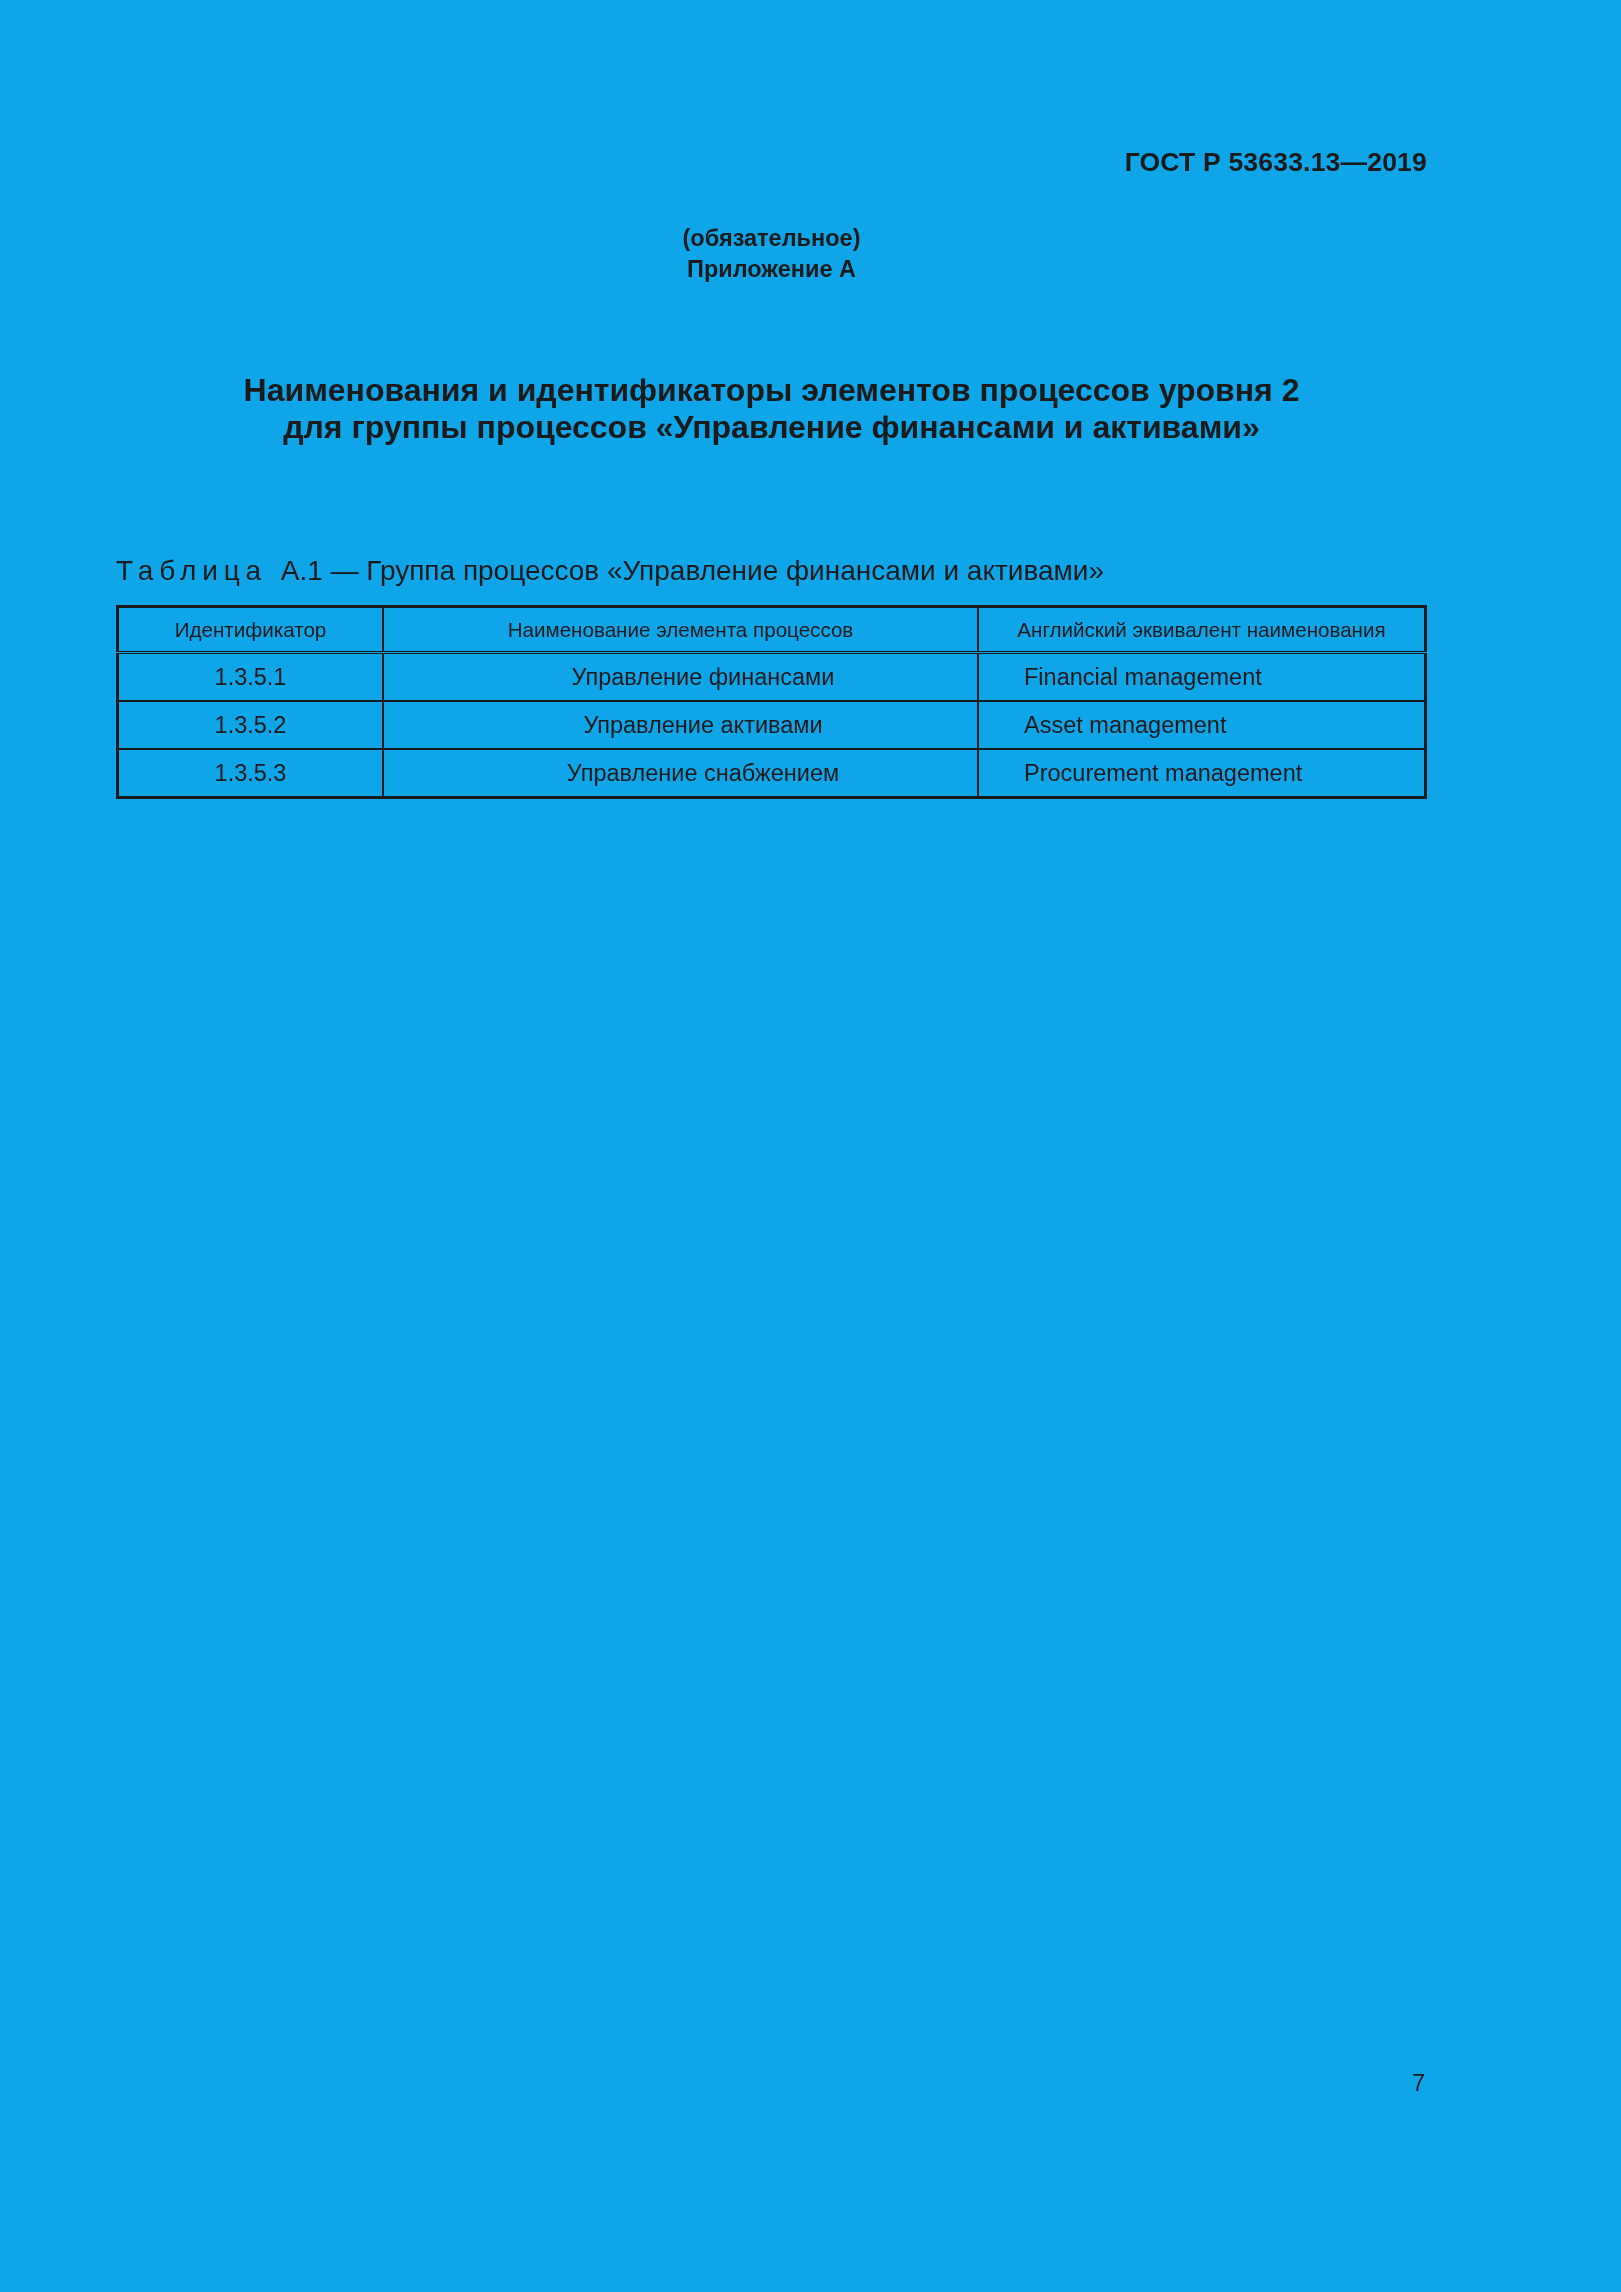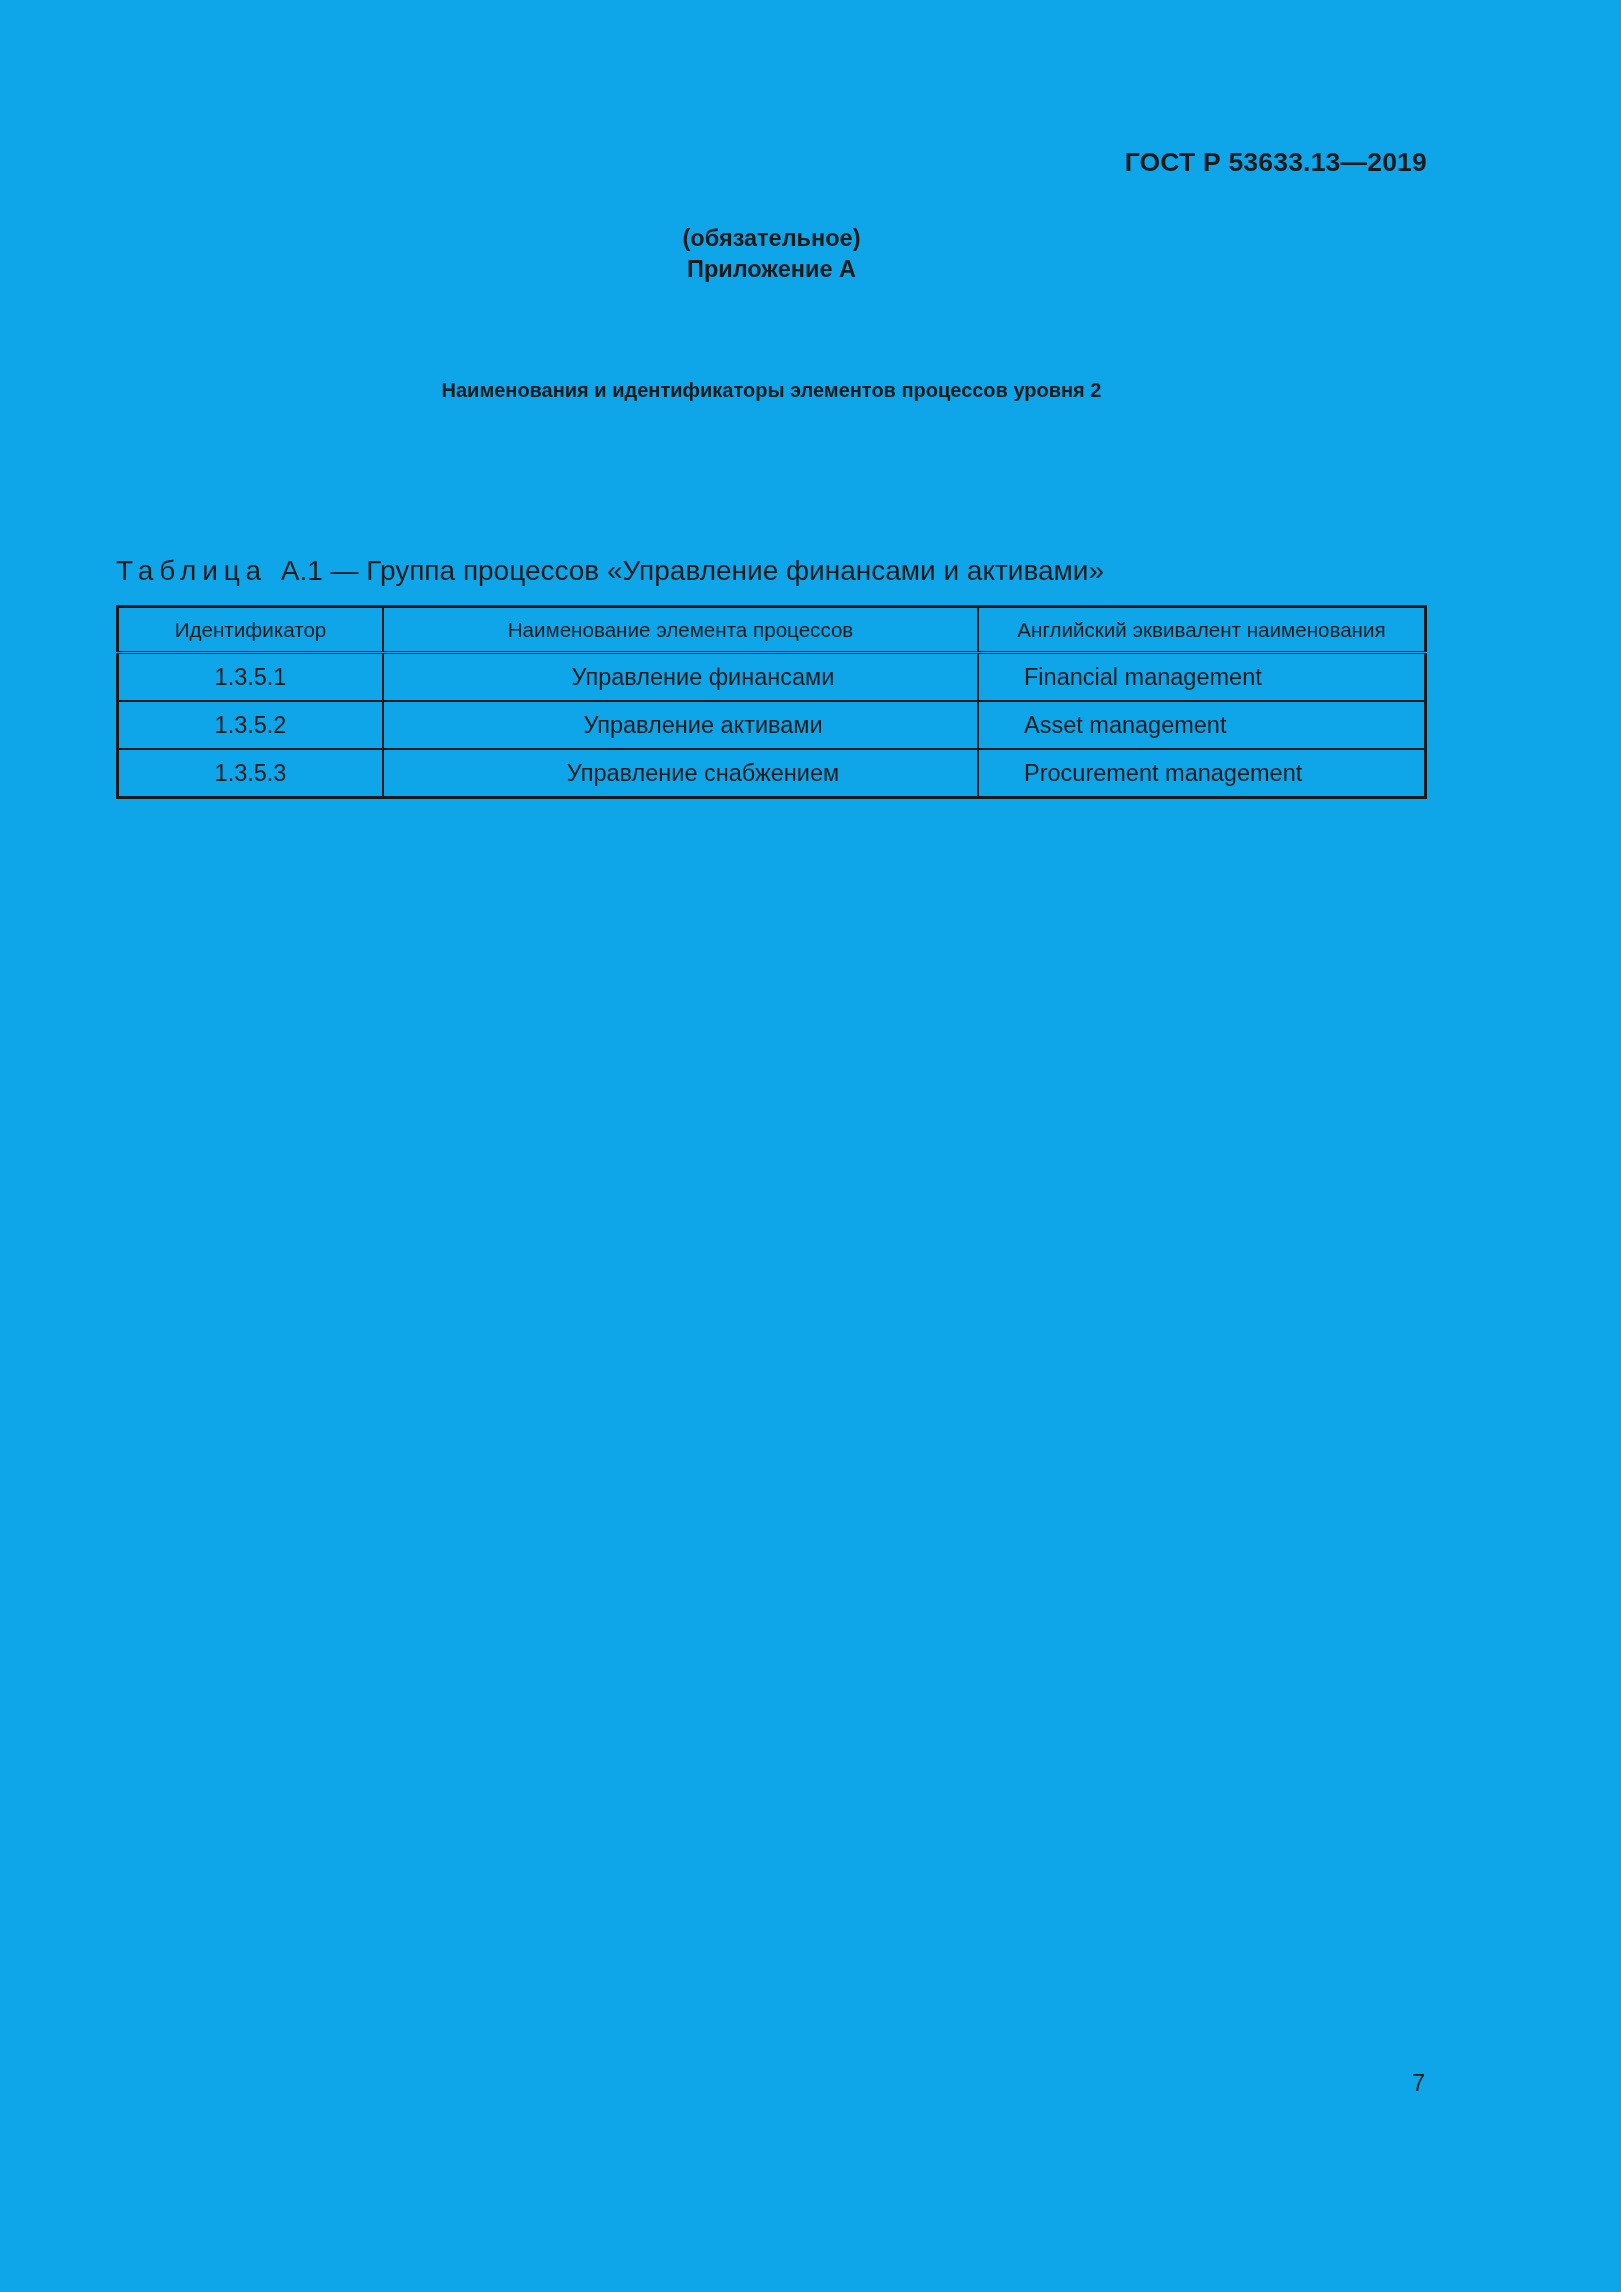--- a/index.html
+++ b/index.html
@@ -36,21 +36,21 @@
     text-align: center;
     font-size: 23.5px;
     font-weight: bold;
     line-height: 31px;
   }
   .section-title {
     position: absolute;
     left: 0; width: 1543px;
     top: 372px;
     text-align: center;
-    font-size: 20px;
+    font-size: 32px;
     font-weight: bold;
     line-height: 37px;
   }
   .para {
     position: absolute;
     left: 116px;
     width: 1311px;
     top: 468px;
     font-size: 23.5px;
     line-height: 30px;
@@ -116,20 +116,21 @@
 
   <div class="doc-code">ГОСТ Р 53633.13—2019</div>
 
   <div class="appendix">
     <div>(обязательное)</div>
     <div>Приложение А</div>
   </div>
 
   <div class="section-title">
     <div>Наименования и идентификаторы элементов процессов уровня 2</div>
+    <div>для группы процессов «Управление финансами и активами»</div>
   </div>
 
 
   <div class="table-caption">
     <span class="spaced">Таблица</span>
     <span>А.1 — Группа процессов «Управление финансами и активами»</span>
   </div>
 
   <table class="data">
     <thead>

